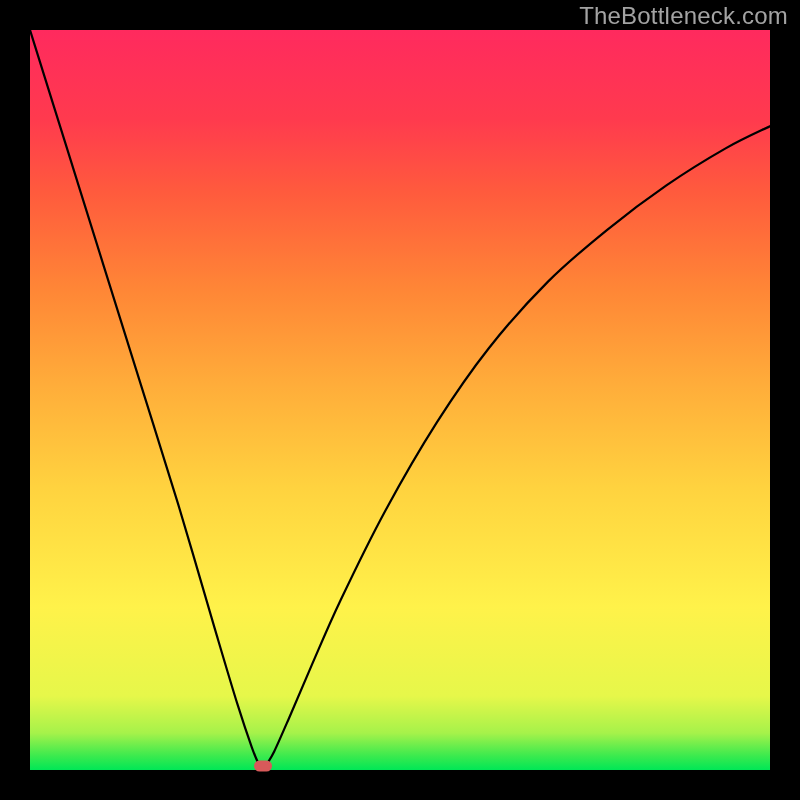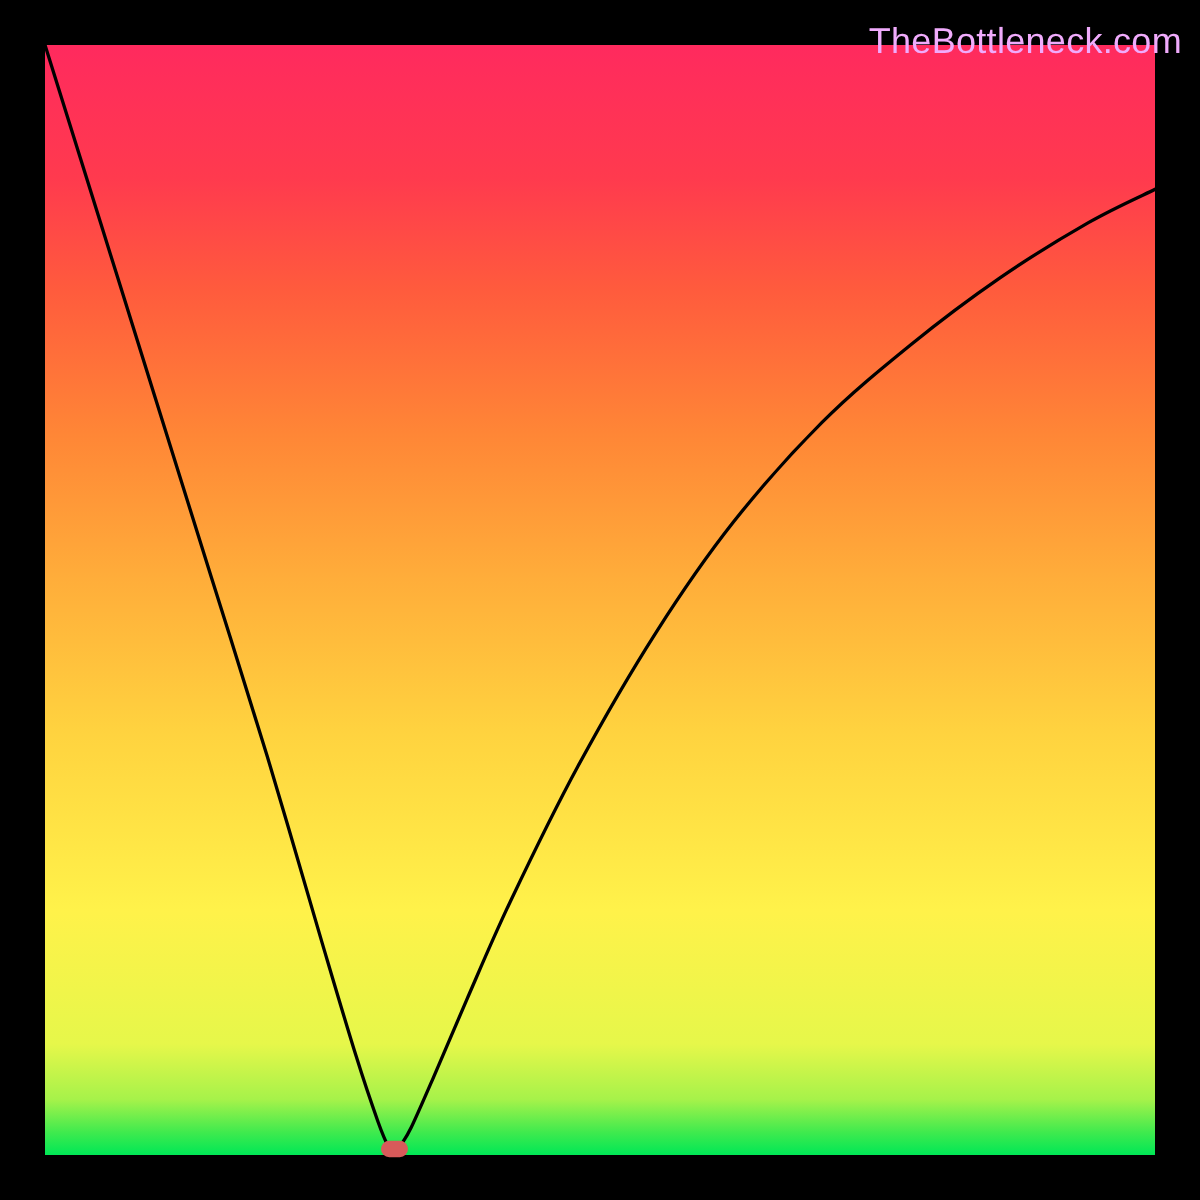--- a/index.html
+++ b/index.html
@@ -14,26 +14,25 @@
   .frame {
     position: relative;
     width: 800px;
     height: 800px;
     background: #000;
   }
   .watermark {
     position: absolute;
     top: 2px;
     right: 12px;
-    color: #f0abfc;
+    color: #a3a3a3;
     font-size: 24px;
     font-weight: 400;
     letter-spacing: 0.2px;
     z-index: 30;
-    margin-top: 12px;
   }
   .plot {
     position: absolute;
     left: 30px;
     top: 30px;
     width: 740px;
     height: 740px;
     
     background: linear-gradient(
       to top,

